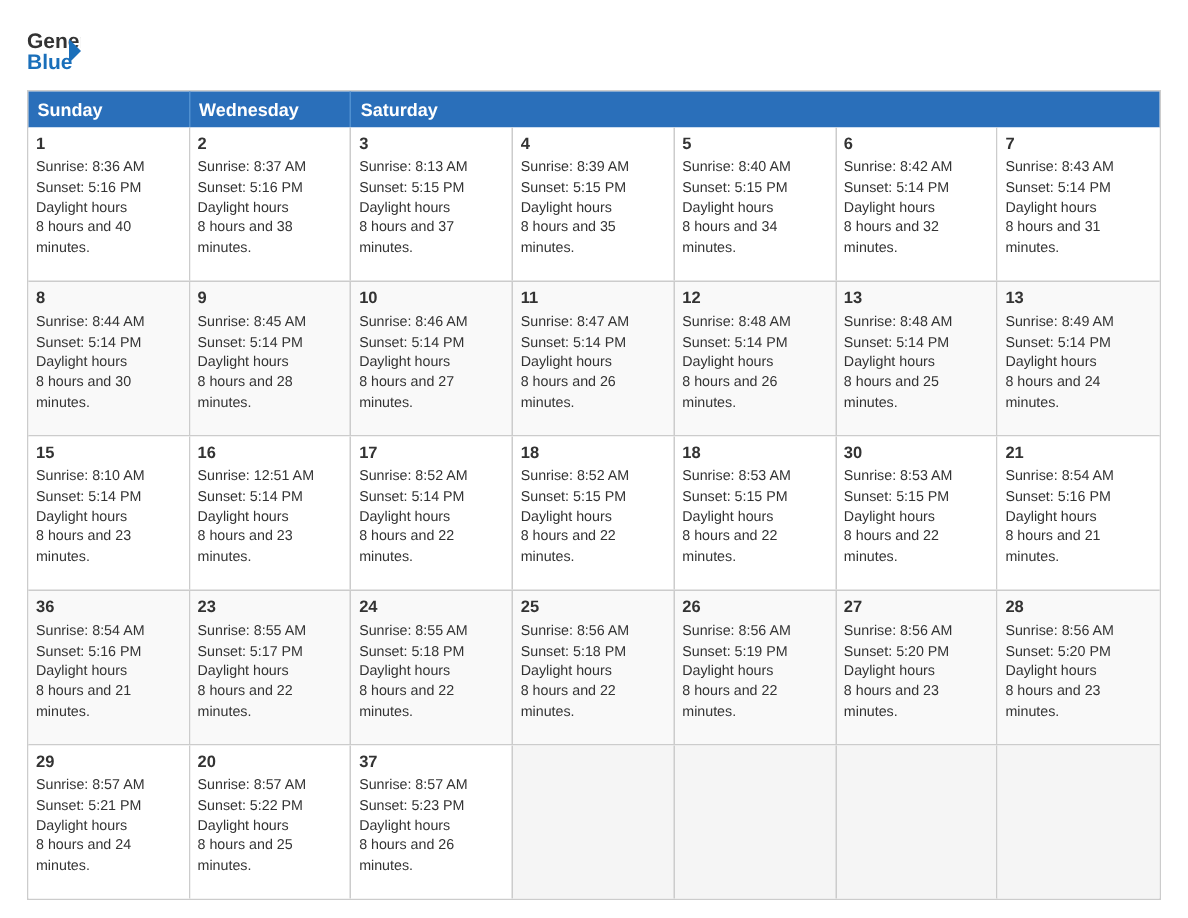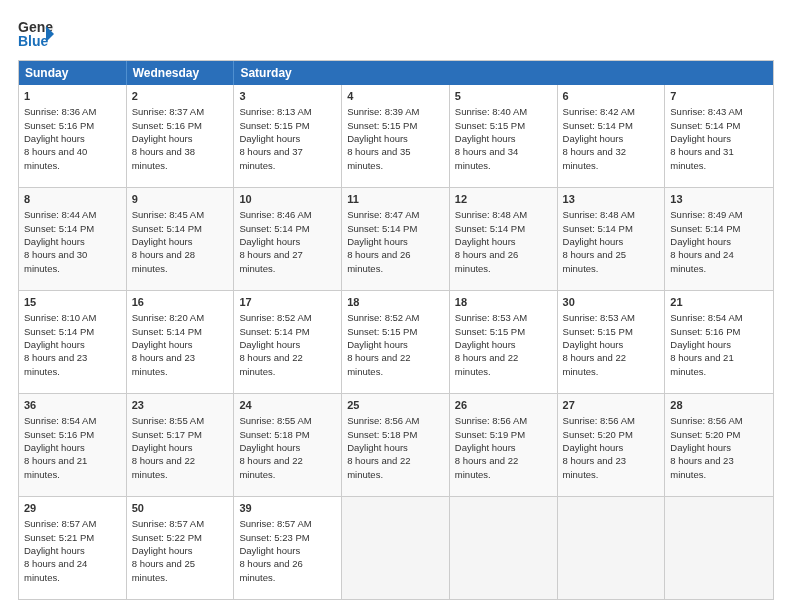--- a/index.html
+++ b/index.html
@@ -131,40 +131,40 @@
           <div class="cal-cell alt"><span class="day-num">8</span><span>Sunrise: 8:44 AM</span><br><span>Sunset: 5:14 PM</span><br><span>Daylight hours</span><br><span>8 hours and 30 minutes.</span></div>
           <div class="cal-cell alt"><span class="day-num">9</span><span>Sunrise: 8:45 AM</span><br><span>Sunset: 5:14 PM</span><br><span>Daylight hours</span><br><span>8 hours and 28 minutes.</span></div>
           <div class="cal-cell alt"><span class="day-num">10</span><span>Sunrise: 8:46 AM</span><br><span>Sunset: 5:14 PM</span><br><span>Daylight hours</span><br><span>8 hours and 27 minutes.</span></div>
           <div class="cal-cell alt"><span class="day-num">11</span><span>Sunrise: 8:47 AM</span><br><span>Sunset: 5:14 PM</span><br><span>Daylight hours</span><br><span>8 hours and 26 minutes.</span></div>
           <div class="cal-cell alt"><span class="day-num">12</span><span>Sunrise: 8:48 AM</span><br><span>Sunset: 5:14 PM</span><br><span>Daylight hours</span><br><span>8 hours and 26 minutes.</span></div>
           <div class="cal-cell alt"><span class="day-num">13</span><span>Sunrise: 8:48 AM</span><br><span>Sunset: 5:14 PM</span><br><span>Daylight hours</span><br><span>8 hours and 25 minutes.</span></div>
           <div class="cal-cell alt"><span class="day-num">13</span><span>Sunrise: 8:49 AM</span><br><span>Sunset: 5:14 PM</span><br><span>Daylight hours</span><br><span>8 hours and 24 minutes.</span></div>
         </div>
         <div class="cal-row">
           <div class="cal-cell"><span class="day-num">15</span><span>Sunrise: 8:10 AM</span><br><span>Sunset: 5:14 PM</span><br><span>Daylight hours</span><br><span>8 hours and 23 minutes.</span></div>
-          <div class="cal-cell"><span class="day-num">16</span><span>Sunrise: 8:20 AM</span><br><span>Sunset: 5:14 PM</span><br><span>Daylight hours</span><br><span>8 hours and 23 minutes.</span></div>
+          <div class="cal-cell"><span class="day-num">16</span><span>Sunrise: 12:51 AM</span><br><span>Sunset: 5:14 PM</span><br><span>Daylight hours</span><br><span>8 hours and 23 minutes.</span></div>
           <div class="cal-cell"><span class="day-num">17</span><span>Sunrise: 8:52 AM</span><br><span>Sunset: 5:14 PM</span><br><span>Daylight hours</span><br><span>8 hours and 22 minutes.</span></div>
           <div class="cal-cell"><span class="day-num">18</span><span>Sunrise: 8:52 AM</span><br><span>Sunset: 5:15 PM</span><br><span>Daylight hours</span><br><span>8 hours and 22 minutes.</span></div>
           <div class="cal-cell"><span class="day-num">18</span><span>Sunrise: 8:53 AM</span><br><span>Sunset: 5:15 PM</span><br><span>Daylight hours</span><br><span>8 hours and 22 minutes.</span></div>
           <div class="cal-cell"><span class="day-num">30</span><span>Sunrise: 8:53 AM</span><br><span>Sunset: 5:15 PM</span><br><span>Daylight hours</span><br><span>8 hours and 22 minutes.</span></div>
           <div class="cal-cell"><span class="day-num">21</span><span>Sunrise: 8:54 AM</span><br><span>Sunset: 5:16 PM</span><br><span>Daylight hours</span><br><span>8 hours and 21 minutes.</span></div>
         </div>
         <div class="cal-row">
           <div class="cal-cell alt"><span class="day-num">36</span><span>Sunrise: 8:54 AM</span><br><span>Sunset: 5:16 PM</span><br><span>Daylight hours</span><br><span>8 hours and 21 minutes.</span></div>
           <div class="cal-cell alt"><span class="day-num">23</span><span>Sunrise: 8:55 AM</span><br><span>Sunset: 5:17 PM</span><br><span>Daylight hours</span><br><span>8 hours and 22 minutes.</span></div>
           <div class="cal-cell alt"><span class="day-num">24</span><span>Sunrise: 8:55 AM</span><br><span>Sunset: 5:18 PM</span><br><span>Daylight hours</span><br><span>8 hours and 22 minutes.</span></div>
           <div class="cal-cell alt"><span class="day-num">25</span><span>Sunrise: 8:56 AM</span><br><span>Sunset: 5:18 PM</span><br><span>Daylight hours</span><br><span>8 hours and 22 minutes.</span></div>
           <div class="cal-cell alt"><span class="day-num">26</span><span>Sunrise: 8:56 AM</span><br><span>Sunset: 5:19 PM</span><br><span>Daylight hours</span><br><span>8 hours and 22 minutes.</span></div>
           <div class="cal-cell alt"><span class="day-num">27</span><span>Sunrise: 8:56 AM</span><br><span>Sunset: 5:20 PM</span><br><span>Daylight hours</span><br><span>8 hours and 23 minutes.</span></div>
           <div class="cal-cell alt"><span class="day-num">28</span><span>Sunrise: 8:56 AM</span><br><span>Sunset: 5:20 PM</span><br><span>Daylight hours</span><br><span>8 hours and 23 minutes.</span></div>
         </div>
         <div class="cal-row">
           <div class="cal-cell"><span class="day-num">29</span><span>Sunrise: 8:57 AM</span><br><span>Sunset: 5:21 PM</span><br><span>Daylight hours</span><br><span>8 hours and 24 minutes.</span></div>
-          <div class="cal-cell"><span class="day-num">50</span><span>Sunrise: 8:57 AM</span><br><span>Sunset: 5:22 PM</span><br><span>Daylight hours</span><br><span>8 hours and 25 minutes.</span></div>
-          <div class="cal-cell"><span class="day-num">39</span><span>Sunrise: 8:57 AM</span><br><span>Sunset: 5:23 PM</span><br><span>Daylight hours</span><br><span>8 hours and 26 minutes.</span></div>
+          <div class="cal-cell"><span class="day-num">20</span><span>Sunrise: 8:57 AM</span><br><span>Sunset: 5:22 PM</span><br><span>Daylight hours</span><br><span>8 hours and 25 minutes.</span></div>
+          <div class="cal-cell"><span class="day-num">37</span><span>Sunrise: 8:57 AM</span><br><span>Sunset: 5:23 PM</span><br><span>Daylight hours</span><br><span>8 hours and 26 minutes.</span></div>
           <div class="cal-cell empty"></div>
           <div class="cal-cell empty"></div>
           <div class="cal-cell empty"></div>
           <div class="cal-cell empty"></div>
         </div>
       </div>
   </div>
 </div>
 
 </body></html>

